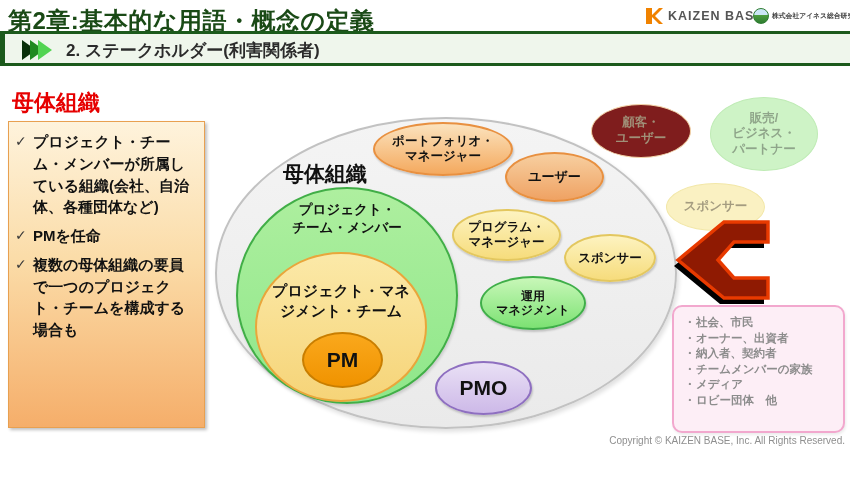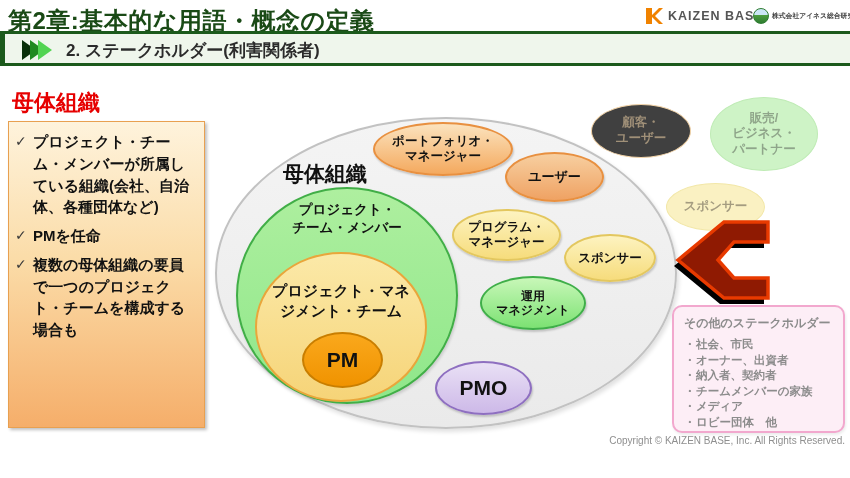--- a/index.html
+++ b/index.html
@@ -94,21 +94,21 @@
 
   .portfolio { left:373px; top:122px; width:140px; height:54px; font-size:12.5px; }
   .userE     { left:505px; top:152px; width:99px;  height:50px; font-size:13px; }
   .program   { left:452px; top:209px; width:109px; height:52px; font-size:12.5px; }
   .sponsorIn { left:564px; top:234px; width:92px;  height:48px; font-size:12.5px; }
   .opsE      { left:480px; top:276px; width:106px; height:54px; font-size:12px; }
   .funcE     { left:526px; top:328px; width:91px;  height:59px; font-size:11.5px; }
   .pmoE      { left:435px; top:361px; width:97px;  height:54px; font-size:21px; }
 
   .faded { font-weight:bold; line-height:1.25; box-shadow:none; }
-  .custE   { left:591px; top:104px; width:100px; height:54px; background:#404040; border:1px solid #F3D4A8; color:#A09078; font-size:12.5px; }
+  .custE   { left:591px; top:104px; width:100px; height:54px; background:#7f1d1d; border:1px solid #F3D4A8; color:#A09078; font-size:12.5px; }
   .salesE  { left:710px; top:97px;  width:108px; height:74px; background:#CEF3C6; border:1px solid #BFEBB5; color:#8FA58A; font-size:12.5px; }
   .sponOut { left:666px; top:183px; width:99px;  height:48px; background:#FAF1C2; border:1px solid #F2E7A8; color:#A49C80; font-size:12.5px; }
 
   .big-arrow { position:absolute; left:674px; top:220px; }
 
   
   .pink-box {
     position:absolute; left:672px; top:305px; width:173px; height:128px;
     background:#FDEEF6; border:2px solid #F2A8CE; border-radius:10px;
     padding:8px 8px 4px 10px; box-shadow:1px 2px 3px rgba(0,0,0,.08);
@@ -221,21 +221,20 @@
   <div class="ell faded sponOut">
     <span class="ml">スポンサー</span>
   </div>
 
   <svg class="big-arrow" width="100" height="84" viewBox="0 0 100 84">
     <polygon points="0,46 46,8 90,8 90,28 56,28 40,46 56,64 90,64 90,84 46,84" fill="#000"></polygon>
     <polygon points="4,40 50,2 94,2 94,22 60,22 44,40 60,58 94,58 94,78 50,78" fill="#8F1A02" stroke="#E83A00" stroke-width="3.5" stroke-linejoin="miter"></polygon>
   </svg>
 
   <div class="pink-box">
-    <div class="pink-title">その他のステークホルダー</div>
     <div class="pink-item">
       <span class="pb">・</span>
       <span>社会、市民</span>
     </div>
     <div class="pink-item">
       <span class="pb">・</span>
       <span>オーナー、出資者</span>
     </div>
     <div class="pink-item">
       <span class="pb">・</span>

